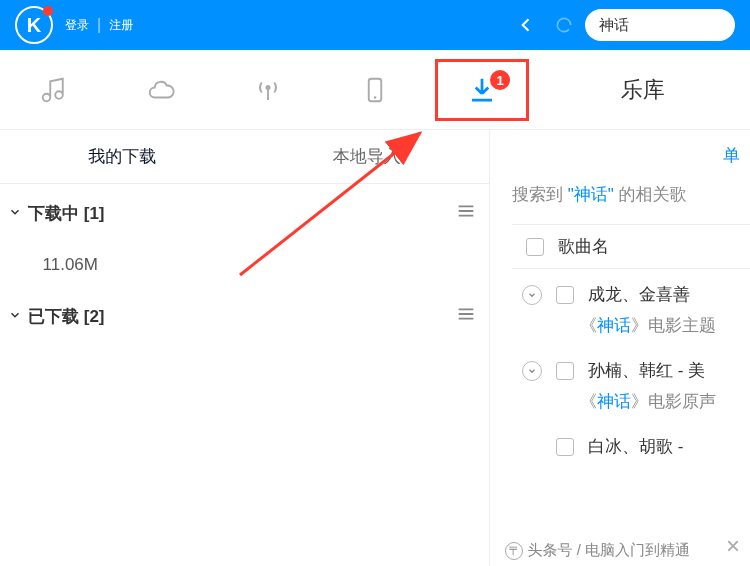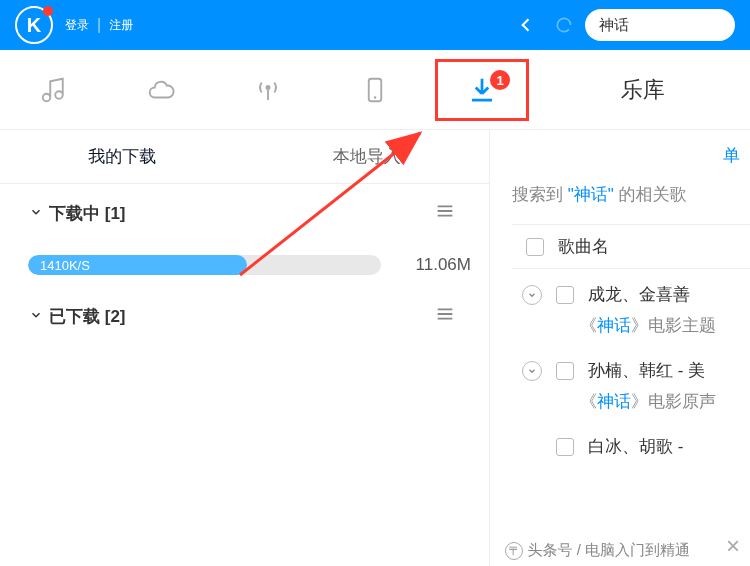--- a/index.html
+++ b/index.html
@@ -18,21 +18,21 @@
 .tool-tab{flex:1;display:flex;align-items:center;justify-content:center;height:100%;color:#888;cursor:pointer;position:relative}
 .tool-tab svg{width:30px;height:30px}
 .tool-tab.lib{flex:2;font-size:22px;color:#333}
 .dl-highlight{position:absolute;border:3px solid #ff3b30;width:94px;height:62px;pointer-events:none}
 .dl-badge{position:absolute;top:20px;right:50%;margin-right:-28px;width:20px;height:20px;background:#ff3b30;border-radius:50%;color:#fff;font-size:13px;display:flex;align-items:center;justify-content:center;font-weight:bold}
 .main{display:flex;height:436px}
 .left{width:490px;border-right:1px solid #eee;display:flex;flex-direction:column}
 .subtabs{display:flex;height:54px;align-items:center;border-bottom:1px solid #eee}
 .subtab{flex:1;text-align:center;font-size:17px;color:#666;cursor:pointer}
 .subtab.active{color:#0f172a}
-.section-hdr{display:flex;align-items:center;padding:12px 29px;font-size:17px;font-weight:bold;color:#333;cursor:pointer}
+.section-hdr{display:flex;align-items:center;padding:12px 8px;font-size:17px;font-weight:bold;color:#333;cursor:pointer}
 .chev{margin-right:6px}
 .section-hdr .menu-btn{margin-left:auto;color:#888;cursor:pointer;padding:4px}
 .item{display:flex;align-items:center;padding:12px 18px;font-size:17px;color:#333}
 .item-name{flex:0 0 140px;white-space:nowrap;overflow:hidden;text-overflow:ellipsis}
 .prog-wrap{flex:1;margin:0 10px;height:20px;background:#e8e8e8;border-radius:10px;position:relative;overflow:hidden}
 .prog-fill{height:100%;background:#4db8ff;border-radius:10px;display:flex;align-items:center;padding-left:12px;color:#fff;font-size:13px}
 .item-size{width:80px;text-align:right;color:#555}
 .right{flex:1;padding:14px 0 0 22px;display:flex;flex-direction:column;font-size:17px;color:#333}
 .right-tab{color:#0090ff;text-align:right;padding-right:10px;font-size:17px;margin-bottom:16px}
 .search-info{color:#888;margin-bottom:18px}
@@ -129,23 +129,20 @@
       <span>[1]</span>
       <span class="menu-btn">
         <svg width="22" height="22" viewBox="0 0 24 24">
             <path stroke="#888" stroke-width="2" d="M4 7h16M4 12h16M4 17h16"></path>
           </svg>
       </span>
     </div>
 
     <div id="downloading-list">
         <div class="item">
-  <div class="prog-wrap">
-            <div class="prog-fill" style="width:62%">1410K/S</div>
-          </div>
   <div class="item-size">11.06M</div>
         </div>
       </div>
 
     <div class="section-hdr">
       <span class="chev">
         <svg width="14" height="14" viewBox="0 0 24 24">
             <path fill="none" stroke="#333" stroke-width="2.5" d="M6 9l6 6 6-6"></path>
           </svg>
       </span>

